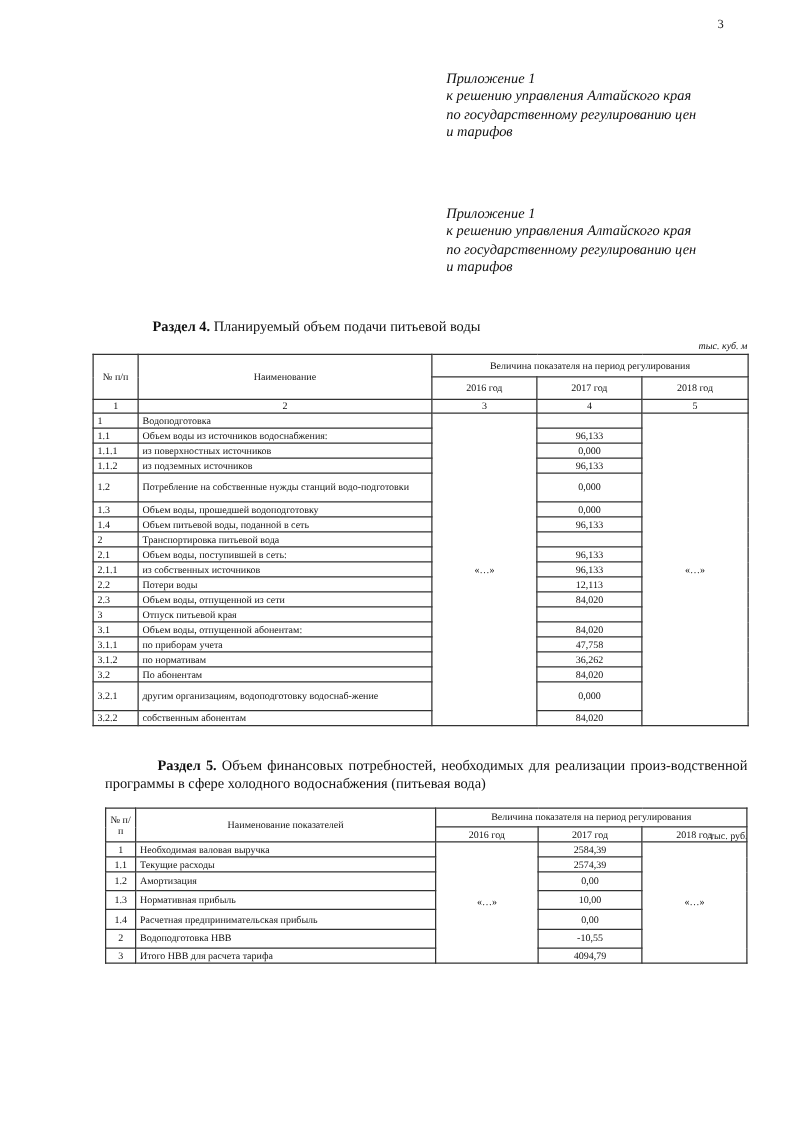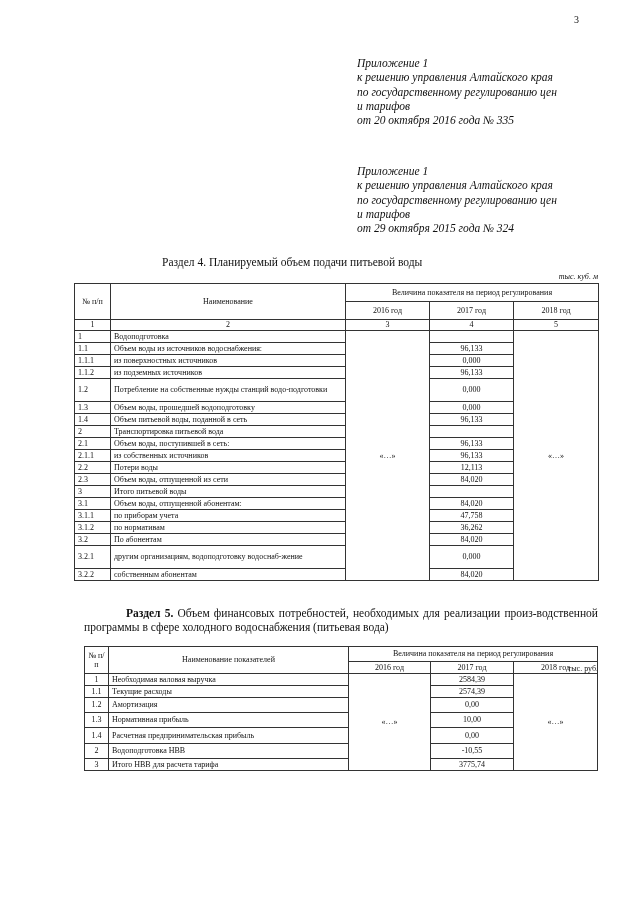--- a/index.html
+++ b/index.html
@@ -6,21 +6,21 @@
   body {
     width: 640px; height: 905px; position: relative; overflow: hidden;
     font-family: "Liberation Serif", "DejaVu Serif", serif; color: #111;
   }
   .page-number { position: absolute; left: 574px; top: 14px; font-size: 10px; }
   .appendix { position: absolute; left: 357px; font-size: 11.5px; line-height: 14.3px; }
   .appendix div { white-space: nowrap; font-style: italic; }
   #appendix1 { top: 56px; }
   #appendix2 { top: 164px; }
   .section-title { position: absolute; font-size: 11.5px; white-space: nowrap; }
-  .section-title b { font-weight: normal; margin-left: 40px; }
+  .section-title b { font-weight: bold; }
   .units { position: absolute; font-size: 8px; right: 42px; }
   table.doc {
     position: absolute; border-collapse: collapse; font-size: 8px; line-height: 9.5px;
     table-layout: fixed;
   }
   table.doc td, table.doc th {
     border: 1px solid #333; padding: 0 3px; font-weight: normal; vertical-align: middle;
   }
   table.doc th { text-align: center; }
   td.num { text-align: left; }
@@ -35,29 +35,27 @@
 </head>
 <body>
 
 <div class="page-number">3</div>
 
 <div class="appendix" id="appendix1">
   <div>Приложение 1</div>
   <div>к решению управления Алтайского края</div>
   <div>по государственному регулированию цен</div>
   <div>и тарифов</div>
-  <div>от 20 октября 2016 года № 335</div>
 </div>
 
 <div class="appendix" id="appendix2">
   <div>Приложение 1</div>
   <div>к решению управления Алтайского края</div>
   <div>по государственному регулированию цен</div>
   <div>и тарифов</div>
-  <div>от 29 октября 2015 года № 324</div>
 </div>
 
 <div class="section-title" style="left:122px; top:256px;">
   <b>Раздел 4.</b><span> Планируемый объем подачи питьевой воды</span>
 </div>
 <div class="units" style="top:272px;font-style:italic;">тыс. куб. м</div>
 
 <table class="doc" id="t4">
   <colgroup>
     <col style="width:36px">
@@ -141,21 +139,21 @@
         <td>Потери воды</td>
         <td class="val">12,113</td>
       </tr>
   <tr style="height:12px">
         <td class="num">2.3</td>
         <td>Объем воды, отпущенной из сети</td>
         <td class="val">84,020</td>
       </tr>
   <tr style="height:12px">
         <td class="num">3</td>
-        <td>Итого питьевой воды</td>
+        <td>Отпуск питьевой края</td>
         <td class="val"></td>
       </tr>
   <tr style="height:12px">
         <td class="num">3.1</td>
         <td>Объем воды, отпущенной абонентам:</td>
         <td class="val">84,020</td>
       </tr>
   <tr style="height:12px">
         <td class="num">3.1.1</td>
         <td>по приборам учета</td>
@@ -236,16 +234,16 @@
         <td class="val">0,00</td>
       </tr>
   <tr style="height:15px">
         <td class="c">2</td>
         <td>Водоподготовка НВВ</td>
         <td class="val">-10,55</td>
       </tr>
   <tr style="height:12px">
         <td class="c">3</td>
         <td>Итого НВВ для расчета тарифа</td>
-        <td class="val">3775,74</td>
+        <td class="val">4094,79</td>
       </tr>
 </tbody>
   </table>
 
 </body></html>

